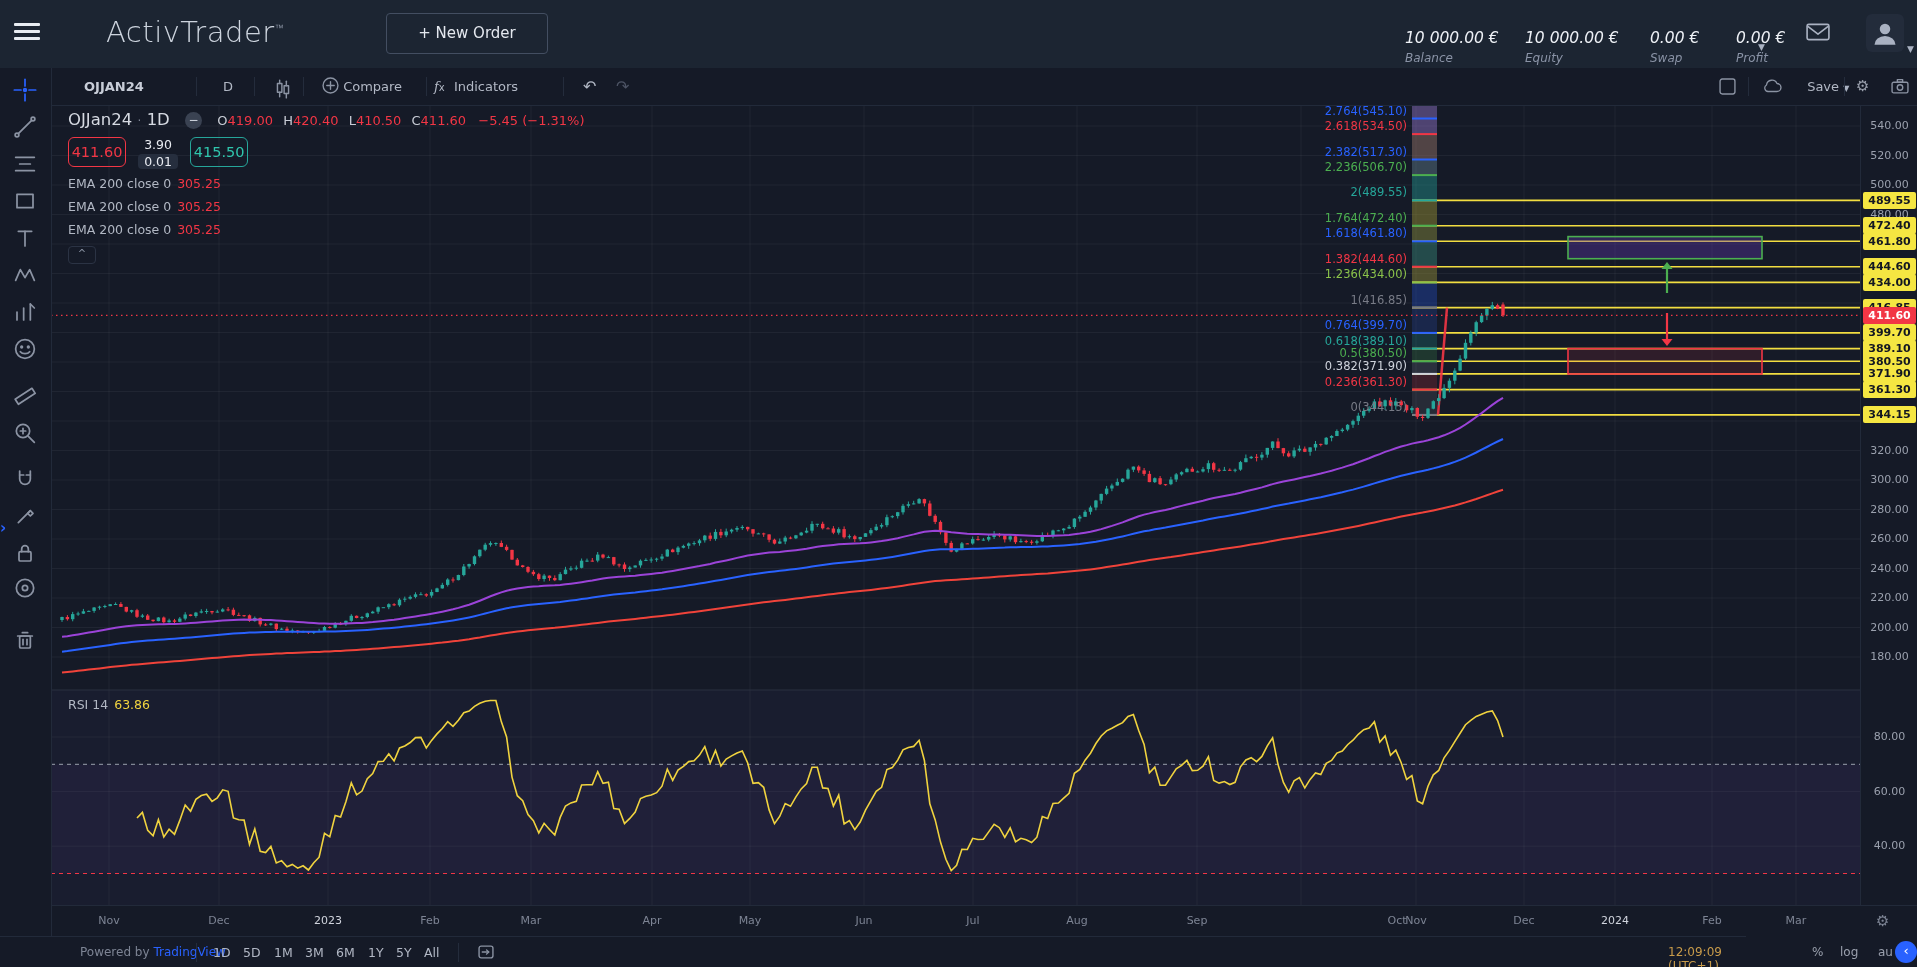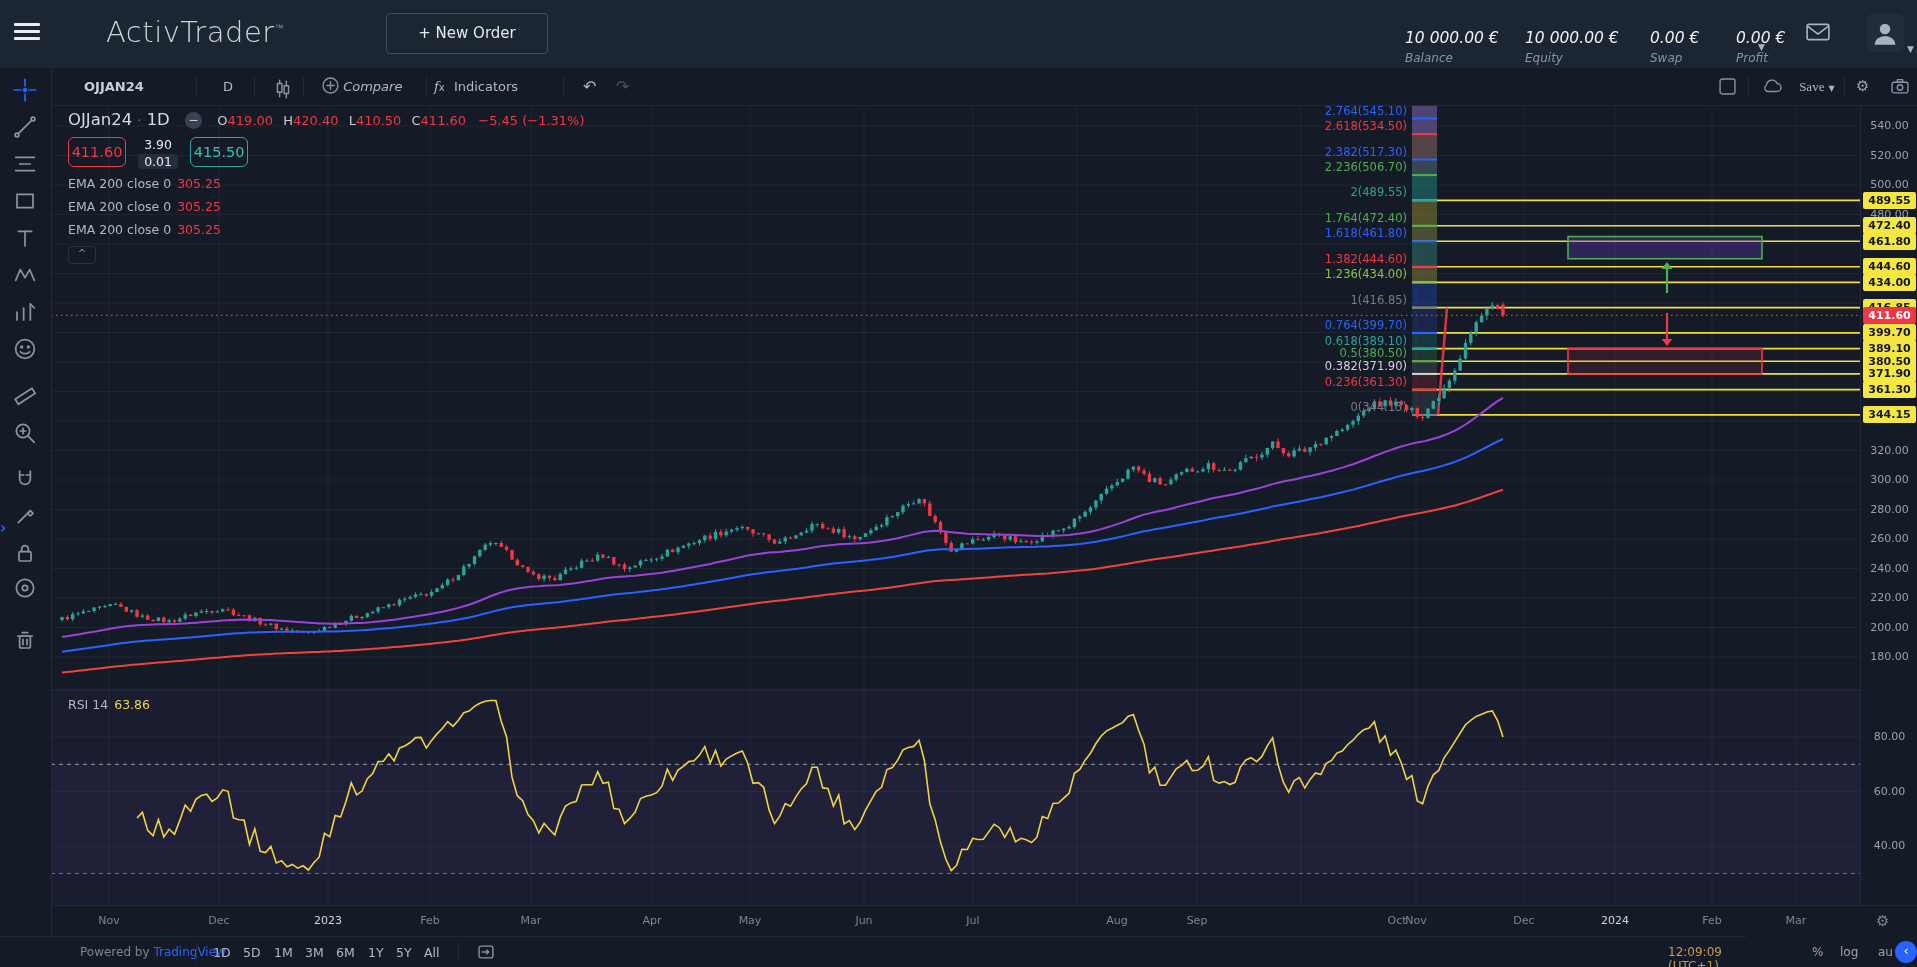--- a/index.html
+++ b/index.html
@@ -130,21 +130,21 @@
     <svg width="20" height="20" viewBox="0 0 18 18" class="lt">
         <line x1="6" y1="1" x2="6" y2="4"></line>
         <rect x="4" y="4" width="4" height="8"></rect>
         <line x1="6" y1="12" x2="6" y2="16"></line>
         <line x1="12" y1="2" x2="12" y2="6"></line>
         <rect x="10" y="6" width="4" height="7"></rect>
         <line x1="12" y1="13" x2="12" y2="17"></line>
       </svg>
   </div>
   <div class="tsep" style="left:252px;"></div>
-  <div class="tbtn" style="left:271px;font-style:italic;">
+  <div class="tbtn" style="left:271px;">
     <svg width="17" height="17" viewBox="0 0 16 16" class="lt" style="vertical-align:-3px;">
         <circle cx="8" cy="8" r="7"></circle>
         <line x1="8" y1="4.5" x2="8" y2="11.5"></line>
         <line x1="4.5" y1="8" x2="11.5" y2="8"></line>
       </svg>
     <span>Compare</span>
   </div>
   <div class="tsep" style="left:375px;"></div>
   <div class="tbtn" style="left:383px;">
     <span style="font-style:italic;font-family:'DejaVu Serif',serif;">f</span><span style="font-size:10px;">x</span>
@@ -157,21 +157,21 @@
   <div class="tr-ic" style="left:1668px;top:10px;">
     <svg width="17" height="17" viewBox="0 0 16 16" class="lt">
         <rect x="1" y="1" width="14" height="14" rx="2"></rect>
       </svg>
   </div>
   <div class="tsep" style="left:1697px;"></div>
   <div class="tbtn" style="left:1712px;">
     <svg width="20" height="14" viewBox="0 0 20 13" class="lt" style="vertical-align:-2px;">
         <path d="M5 12 h9 a4 4 0 0 0 0 -8 a5.5 5.5 0 0 0 -10.5 1.5 A3.5 3.5 0 0 0 5 12 z"></path>
       </svg>
-    <span style="margin-left:12px;font-family:Liberation Serif, serif;">Save</span>
+    <span style="margin-left:20px;">Save</span>
     <span class="caret" style="font-size:8px;">▼</span>
   </div>
   <div class="tsep" style="left:1793px;"></div>
   <div class="tr-ic" style="left:1805px;top:9px;font-size:15px;">⚙</div>
   <div class="tr-ic" style="left:1840px;top:10px;">
     <svg width="18" height="17" viewBox="0 0 17 16" class="lt">
         <rect x="1" y="4" width="15" height="10" rx="1.5"></rect>
         <circle cx="8.5" cy="9" r="2.6"></circle>
         <rect x="6" y="1.5" width="5" height="2.5"></rect>
       </svg>
@@ -1016,21 +1016,21 @@
   <div id="axis-gear">⚙</div>
 <div class="mtick" style="left:109px;">Nov</div>
     <div class="mtick" style="left:219px;">Dec</div>
     <div class="mtick year" style="left:328px;">2023</div>
     <div class="mtick" style="left:430px;">Feb</div>
     <div class="mtick" style="left:531px;">Mar</div>
     <div class="mtick" style="left:652px;">Apr</div>
     <div class="mtick" style="left:750px;">May</div>
     <div class="mtick" style="left:864px;">Jun</div>
     <div class="mtick" style="left:973px;">Jul</div>
-    <div class="mtick" style="left:1117px;">Aug</div>
+    <div class="mtick" style="left:1077px;">Aug</div>
     <div class="mtick" style="left:1197px;">Sep</div>
     <div class="mtick" style="left:1373px;padding-left:48px;">Oct</div>
     <div class="mtick" style="left:1416px;">Nov</div>
     <div class="mtick" style="left:1524px;">Dec</div>
     <div class="mtick year" style="left:1615px;">2024</div>
     <div class="mtick" style="left:1712px;">Feb</div>
     <div class="mtick" style="left:1796px;">Mar</div>
   </div>
 
 <div id="botbar">

